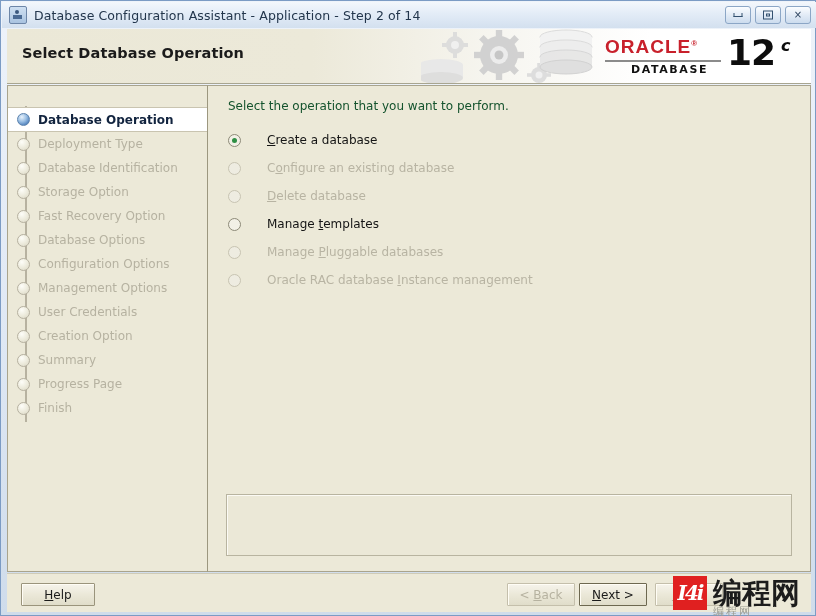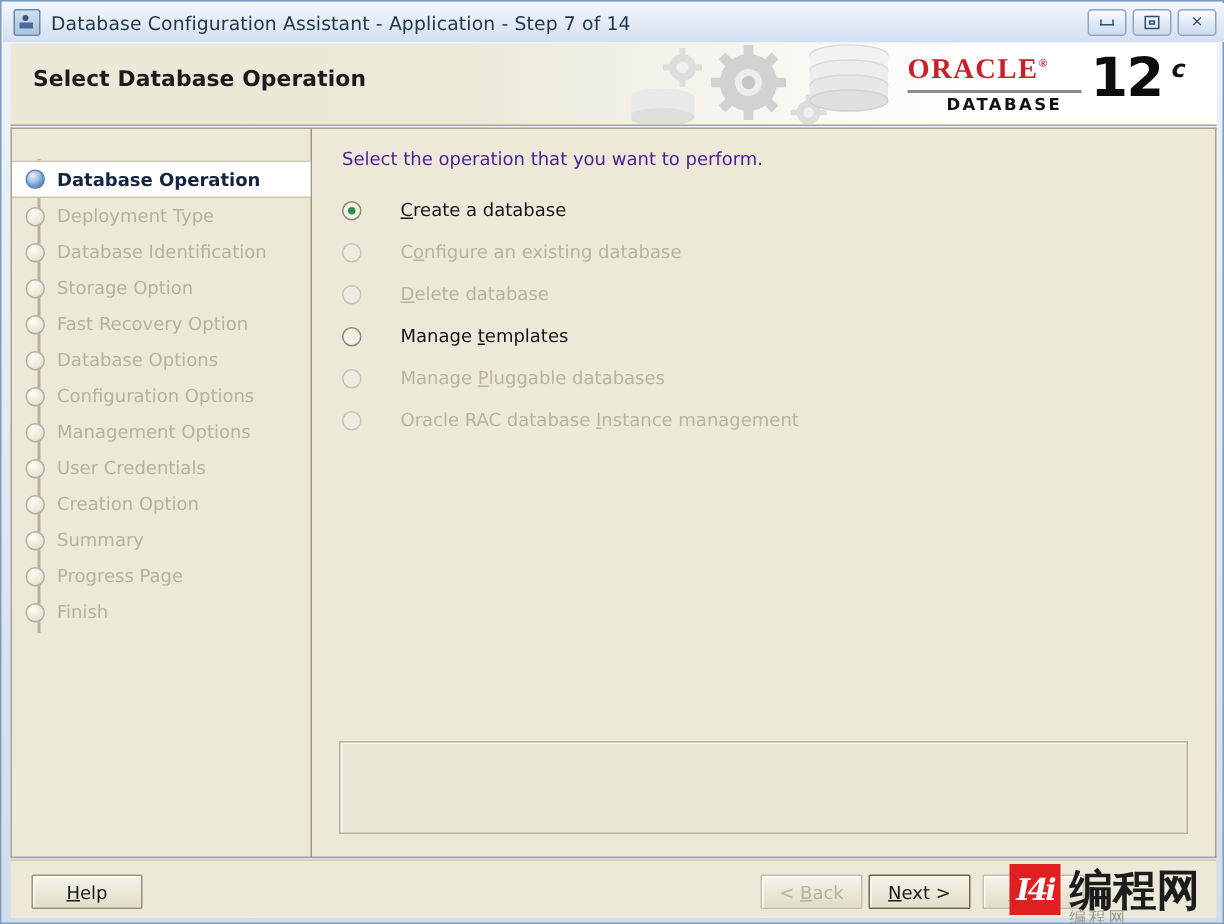--- a/index.html
+++ b/index.html
@@ -136,21 +136,21 @@
     width: 390px; height: 54px;
   }
   .oracle-logo {
     position: absolute;
     right: 16px; top: 5px;
     width: 190px; height: 46px;
   }
   .oracle-word {
     position: absolute;
     left: 0; top: 2px;
-    font-family: Liberation Serif, serif;
+    font-family: Liberation Sans, sans-serif;
     font-size: 19px;
     font-weight: bold;
     color: #c8202b;
     letter-spacing: 1px;
   }
   .oracle-reg {
     font-size: 8px;
     vertical-align: super;
   }
   .oracle-rule {
@@ -271,21 +271,21 @@
     height: 487px;
     box-sizing: border-box;
     background: #ece9d8;
     border: 1px solid #a9a48d;
     border-left: none;
   }
   .prompt {
     position: absolute;
     left: 20px; top: 13px;
     font-size: 12px;
-    color: #4c1d95;
+    color: #14532d;
   }
   .radio-group {
     position: absolute;
     left: 20px; top: 40px;
     width: 560px;
   }
   .radio-row {
     display: flex;
     align-items: center;
     height: 28px;
@@ -414,21 +414,21 @@
   }
 </style>
 </head>
 <body>
 
 <div id="app">
   <div class="window">
 
     <div class="titlebar">
       <div class="win-icon"></div>
-      <div class="win-title">Database Configuration Assistant - Application - Step 7 of 14</div>
+      <div class="win-title">Database Configuration Assistant - Application - Step 2 of 14</div>
       <div class="win-buttons">
         <div class="win-btn btn-min">
             <span class="gl"></span>
           </div>
         <div class="win-btn btn-max">
             <span class="gl"></span>
           </div>
         <div class="win-btn btn-close">
             <span class="gl">×</span>
           </div>

